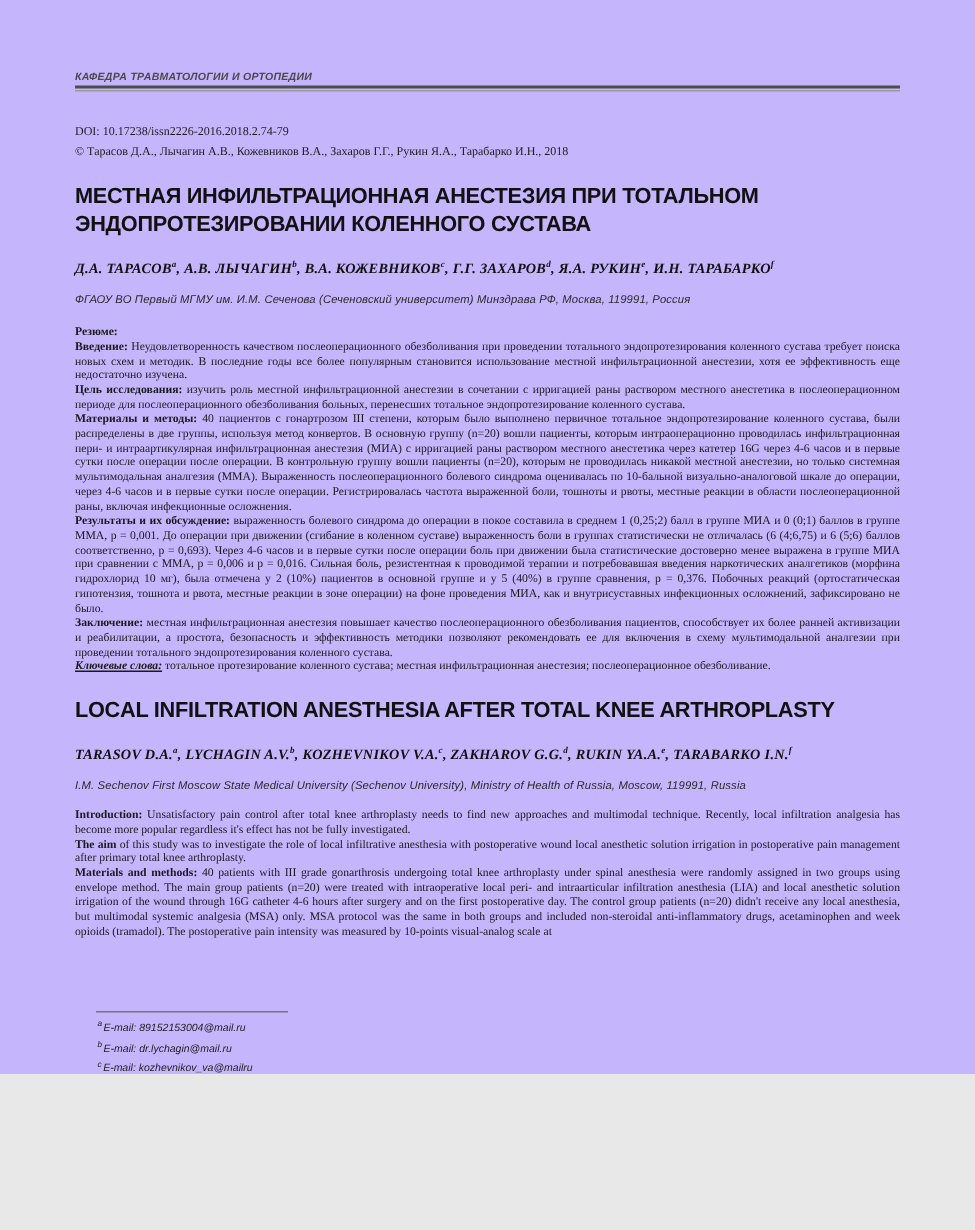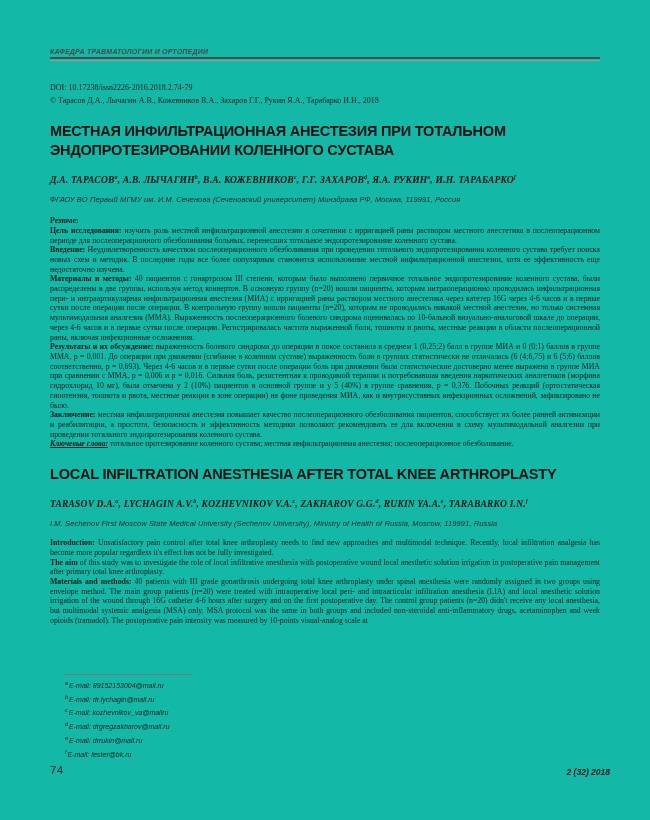--- a/index.html
+++ b/index.html
@@ -1,20 +1,20 @@
 <!DOCTYPE html>
 <html><head>
 <meta charset="utf-8">
 <style>
   html,body{margin:0;padding:0;background:#e8e8e8;}
   .page{
     position:relative;
-    width:650px;height:820px;
+    width:650px;height:716px;
     margin:0 auto;
-    background:#14b8a6;
+    background:#c4b5fd;
     font-family:"Liberation Serif", serif;
     color:#1a1a1a;
     overflow:hidden;
     box-sizing:border-box;
   }
   .content{padding:0 50px;}
 
   
   .journal-tag{
     margin-top:48px;
@@ -127,22 +127,22 @@
     <h1 class="title">МЕСТНАЯ ИНФИЛЬТРАЦИОННАЯ АНЕСТЕЗИЯ ПРИ ТОТАЛЬНОМ ЭНДОПРОТЕЗИРОВАНИИ КОЛЕННОГО СУСТАВА</h1>
 
     <div class="authors">
       <span><span>Д.А. ТАРАСОВ</span><sup>a</sup><span>, </span></span><span><span>А.В. ЛЫЧАГИН</span><sup>b</sup><span>, </span></span><span><span>В.А. КОЖЕВНИКОВ</span><sup>c</sup><span>, </span></span><span><span>Г.Г. ЗАХАРОВ</span><sup>d</sup><span>, </span></span><span><span>Я.А. РУКИН</span><sup>e</sup><span>, </span></span><span><span>И.Н. ТАРАБАРКО</span><sup>f</sup></span>
     </div>
 
     <div class="affiliation">ФГАОУ ВО Первый МГМУ им. И.М. Сеченова (Сеченовский университет) Минздрава РФ, Москва, 119991, Россия</div>
 
     <div class="abstract">
       <p><b>Резюме:</b></p>
+      <p><b>Введение:</b> <span>Неудовлетворенность качеством послеоперационного обезболивания при проведении тотального эндопротезирования коленного сустава требует поиска новых схем и методик. В последние годы все более популярным становится использование местной инфильтрационной анестезии, хотя ее эффективность еще недостаточно изучена.</span></p>
       <p><b>Цель исследования:</b> <span>изучить роль местной инфильтрационной анестезии в сочетании с ирригацией раны раствором местного анестетика в послеоперационном периоде для послеоперационного обезболивания больных, перенесших тотальное эндопротезирование коленного сустава.</span></p>
-      <p><b>Введение:</b> <span>Неудовлетворенность качеством послеоперационного обезболивания при проведении тотального эндопротезирования коленного сустава требует поиска новых схем и методик. В последние годы все более популярным становится использование местной инфильтрационной анестезии, хотя ее эффективность еще недостаточно изучена.</span></p>
       <p><b>Материалы и методы:</b> <span>40 пациентов с гонартрозом III степени, которым было выполнено первичное тотальное эндопротезирование коленного сустава, были распределены в две группы, используя метод конвертов. В основную группу (n=20) вошли пациенты, которым интраоперационно проводилась инфильтрационная пери- и интраартикулярная инфильтрационная анестезия (МИА) с ирригацией раны раствором местного анестетика через катетер 16G через 4-6 часов и в первые сутки после операции после операции. В контрольную группу вошли пациенты (n=20), которым не проводилась никакой местной анестезии, но только системная мультимодальная аналгезия (ММА). Выраженность послеоперационного болевого синдрома оценивалась по 10-бальной визуально-аналоговой шкале до операции, через 4-6 часов и в первые сутки после операции. Регистрировалась частота выраженной боли, тошноты и рвоты, местные реакции в области послеоперационной раны, включая инфекционные осложнения.</span></p>
       <p><b>Результаты и их обсуждение:</b> <span>выраженность болевого синдрома до операции в покое составила в среднем 1 (0,25;2) балл в группе МИА и 0 (0;1) баллов в группе ММА, р = 0,001. До операции при движении (сгибание в коленном суставе) выраженность боли в группах статистически не отличалась (6 (4;6,75) и 6 (5;6) баллов соответственно, р = 0,693). Через 4-6 часов и в первые сутки после операции боль при движении была статистические достоверно менее выражена в группе МИА при сравнении с ММА, р = 0,006 и р = 0,016. Сильная боль, резистентная к проводимой терапии и потребовавшая введения наркотических аналгетиков (морфина гидрохлорид 10 мг), была отмечена у 2 (10%) пациентов в основной группе и у 5 (40%) в группе сравнения, р = 0,376. Побочных реакций (ортостатическая гипотензия, тошнота и рвота, местные реакции в зоне операции) на фоне проведения МИА, как и внутрисуставных инфекционных осложнений, зафиксировано не было.</span></p>
       <p><b>Заключение:</b> <span>местная инфильтрационная анестезия повышает качество послеоперационного обезболивания пациентов, способствует их более ранней активизации и реабилитации, а простота, безопасность и эффективность методики позволяют рекомендовать ее для включения в схему мультимодальной аналгезии при проведении тотального эндопротезирования коленного сустава.</span></p>
       <p class="keywords"><span class="kw-label">Ключевые слова:</span> <span>тотальное протезирование коленного сустава; местная инфильтрационная анестезия; послеоперационное обезболивание.</span></p>
     </div>
 
     <h1 class="title title-en">LOCAL INFILTRATION ANESTHESIA AFTER TOTAL KNEE ARTHROPLASTY</h1>
 
     <div class="authors">
       <span><span>TARASOV D.A.</span><sup>a</sup><span>, </span></span><span><span>LYCHAGIN A.V.</span><sup>b</sup><span>, </span></span><span><span>KOZHEVNIKOV V.A.</span><sup>c</sup><span>, </span></span><span><span>ZAKHAROV G.G.</span><sup>d</sup><span>, </span></span><span><span>RUKIN YA.A.</span><sup>e</sup><span>, </span></span><span><span>TARABARKO I.N.</span><sup>f</sup></span>

